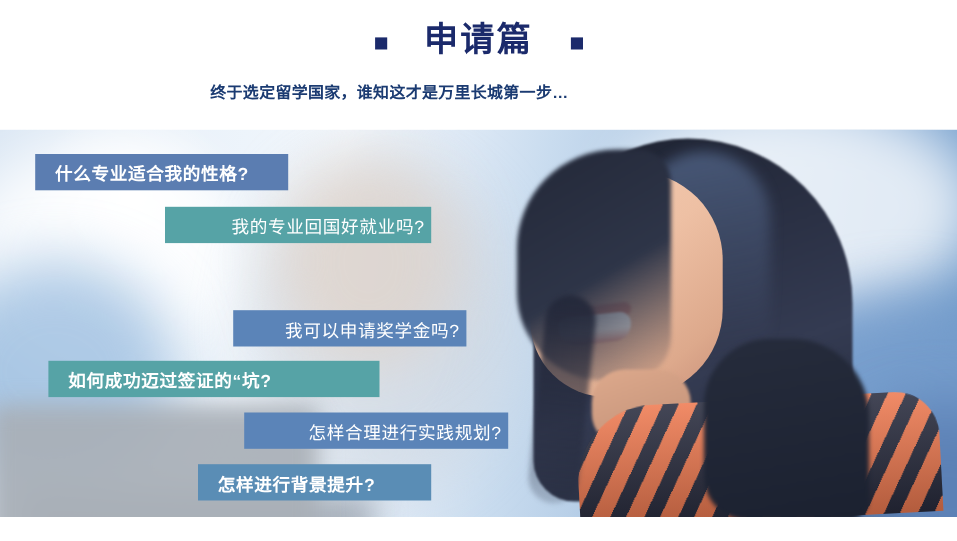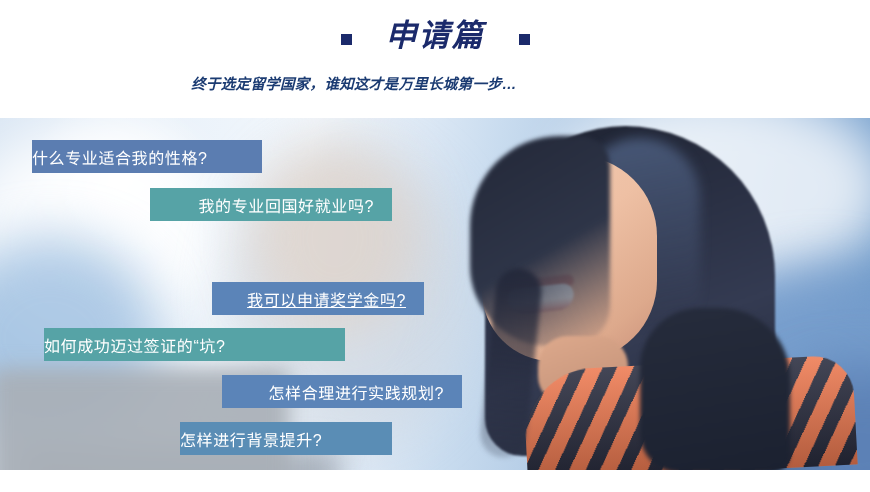--- a/index.html
+++ b/index.html
@@ -10,21 +10,20 @@
     font-family:"Liberation Sans","DejaVu Sans",sans-serif;
     overflow:hidden;
     position:relative;
   }
   .page{position:relative;width:870px;height:492px;background:#fff;overflow:hidden;}
 
   
   .header{
     position:absolute;left:0;top:0;width:870px;height:118px;
     background:#ffffff;
-    font-style:italic;
   }
   .title-row{
     position:absolute;left:0;top:20px;width:870px;
     display:flex;align-items:center;justify-content:center;gap:34px;
   }
   .sq{
     width:11px;height:11px;background:#1b2a6b;display:block;flex:0 0 auto;
     position:relative;top:3px;
   }
   .title-text{
@@ -145,22 +144,22 @@
     position:absolute;
     color:#ffffff;
     font-size:16px;
     font-weight:500;
     letter-spacing:.6px;
     display:flex;align-items:center;
     box-sizing:border-box;
     white-space:nowrap;
     height:33px;
   }
-  .label.pad-l{}
-  .label.pad-r{justify-content:flex-end;padding-right:18px;}
+  .label.pad-l{padding-left:18px;font-weight:bold;}
+  .label.pad-r{justify-content:flex-end;padding-right:6px;}
   .footer-white{
     position:absolute;left:0;top:470px;width:870px;height:22px;background:#ffffff;
   }
 </style>
 </head>
 <body>
 
 <div class="page">
 
   <div class="header">
@@ -202,21 +201,21 @@
       <div class="hair-over-shirt"></div>
       <div class="hair-strand"></div>
     </div>
 
     <div class="label pad-l" id="lbl-0" style="left: 32px; top: 22px; width: 230px; background: rgb(91, 125, 177);">
         <span>什么专业适合我的性格?</span>
       </div>
     <div class="label pad-r" id="lbl-1" style="left: 150px; top: 70px; width: 242px; background: rgb(86, 163, 166);">
         <span>我的专业回国好就业吗?</span>
       </div>
-    <div class="label pad-r" id="lbl-3" style="left: 212px; top: 164px; width: 212px; background: rgb(91, 132, 184); text-decoration: underline;">
+    <div class="label pad-r" id="lbl-3" style="left: 212px; top: 164px; width: 212px; background: rgb(91, 132, 184);">
         <span>我可以申请奖学金吗?</span>
       </div>
     <div class="label pad-l" id="lbl-4" style="left: 44px; top: 210px; width: 301px; background: rgb(86, 163, 166);">
         <span>如何成功迈过签证的“坑?</span>
       </div>
     <div class="label pad-r" id="lbl-5" style="left: 222px; top: 257px; width: 240px; background: rgb(91, 132, 184);">
         <span>怎样合理进行实践规划?</span>
       </div>
     <div class="label pad-l" id="lbl-6" style="left: 180px; top: 304px; width: 212px; background: rgb(90, 141, 181);">
         <span>怎样进行背景提升?</span>

